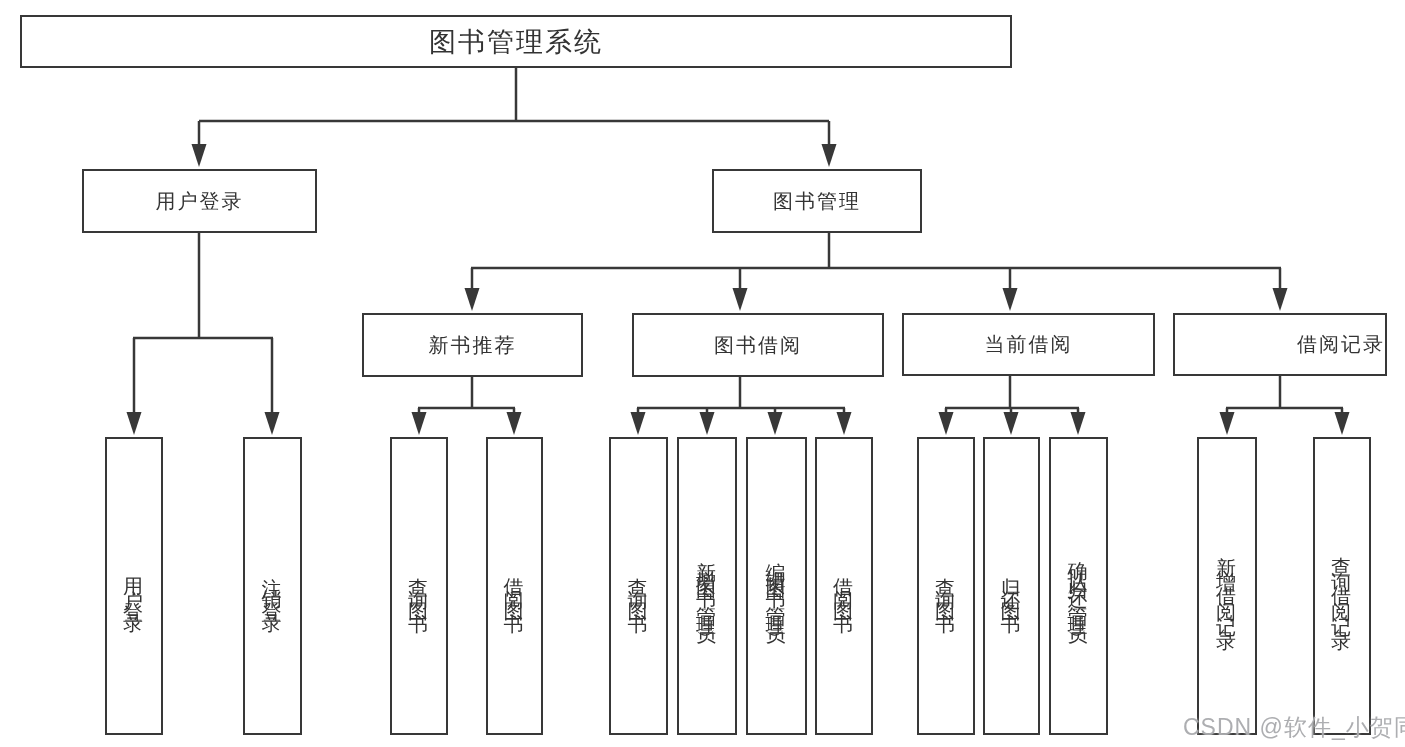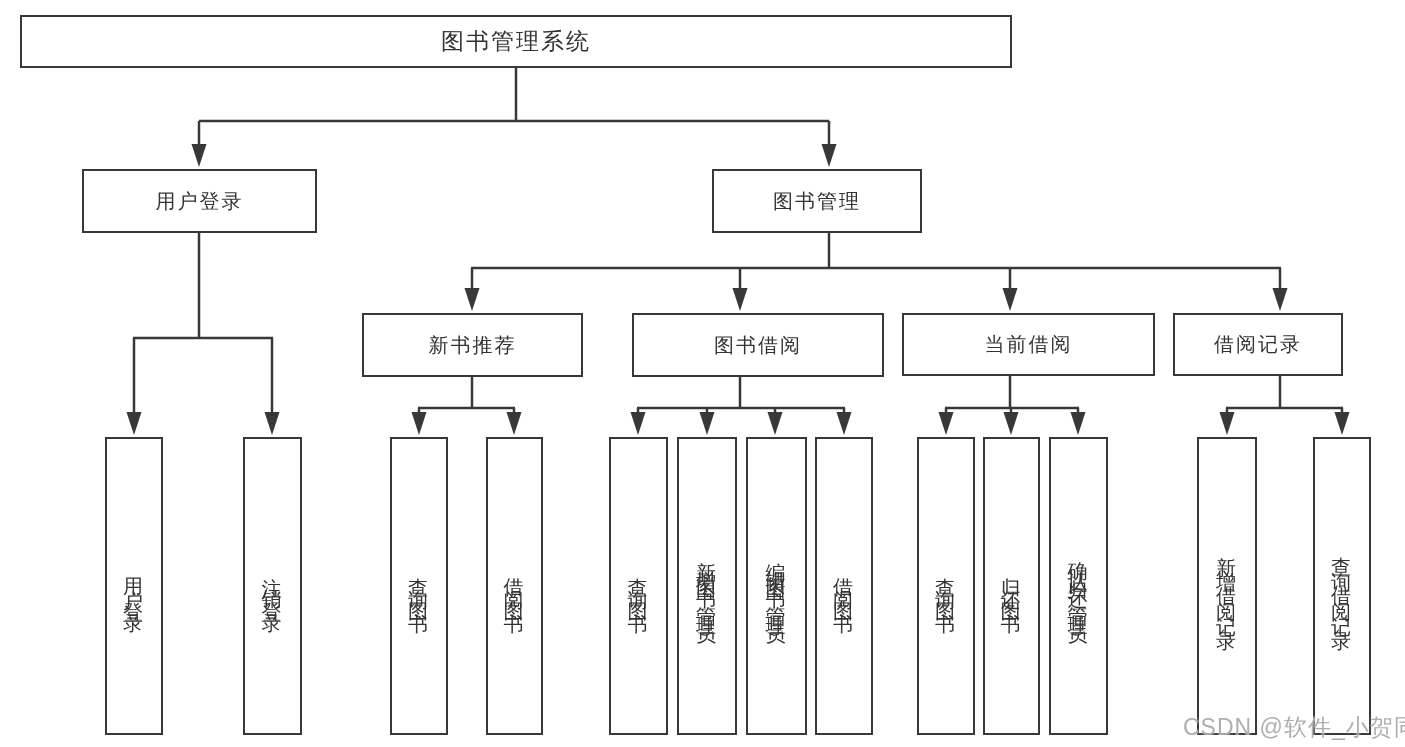--- a/index.html
+++ b/index.html
@@ -33,21 +33,21 @@
   }
   .node .lbl {
     color: #333333;
     white-space: nowrap;
   }
   .node.h .lbl {
     font-size: 20px;
     letter-spacing: 2px;
   }
   .node.lv1 .lbl {
-    font-size: 23px;
+    font-size: 27px;
     letter-spacing: 2px;
   }
   .node.v .lbl {
     writing-mode: vertical-rl;
     text-orientation: mixed;
     font-size: 20px;
   }
   #watermark {
     position: absolute;
     left: 1183px;
@@ -138,21 +138,21 @@
     </div>
     <div class="node lv3 h" style="left: 362px; top: 313px; width: 221px; height: 64px; border-color: rgb(56, 56, 56);">
       <span class="lbl" style="color: rgb(51, 51, 51);">新书推荐</span>
     </div>
     <div class="node lv3 h" style="left: 632px; top: 313px; width: 252px; height: 64px; border-color: rgb(56, 56, 56);">
       <span class="lbl" style="color: rgb(51, 51, 51);">图书借阅</span>
     </div>
     <div class="node lv3 h" style="left: 902px; top: 313px; width: 253px; height: 63px; border-color: rgb(56, 56, 56);">
       <span class="lbl" style="color: rgb(51, 51, 51);">当前借阅</span>
     </div>
-    <div class="node lv3 h" style="left: 1173px; top: 313px; width: 170px; height: 63px; border-color: rgb(56, 56, 56);">
+    <div class="node lv3 h" style="left: 1173px; top: 313px; width: 214px; height: 63px; border-color: rgb(56, 56, 56); justify-content: flex-end;">
       <span class="lbl" style="color: rgb(51, 51, 51);">借阅记录</span>
     </div>
     <div class="node lv4 v" style="left: 105px; top: 437px; width: 58px; height: 298px; border-color: rgb(56, 56, 56);">
       <span class="lbl" style="color: rgb(51, 51, 51); letter-spacing: 12px;">用户登录</span>
     </div>
     <div class="node lv4 v" style="left: 243px; top: 437px; width: 59px; height: 298px; border-color: rgb(56, 56, 56);">
       <span class="lbl" style="color: rgb(51, 51, 51); letter-spacing: 12px;">注销登录</span>
     </div>
     <div class="node lv4 v" style="left: 390px; top: 437px; width: 58px; height: 298px; border-color: rgb(56, 56, 56);">
       <span class="lbl" style="color: rgb(51, 51, 51); letter-spacing: 12px;">查询图书</span>

